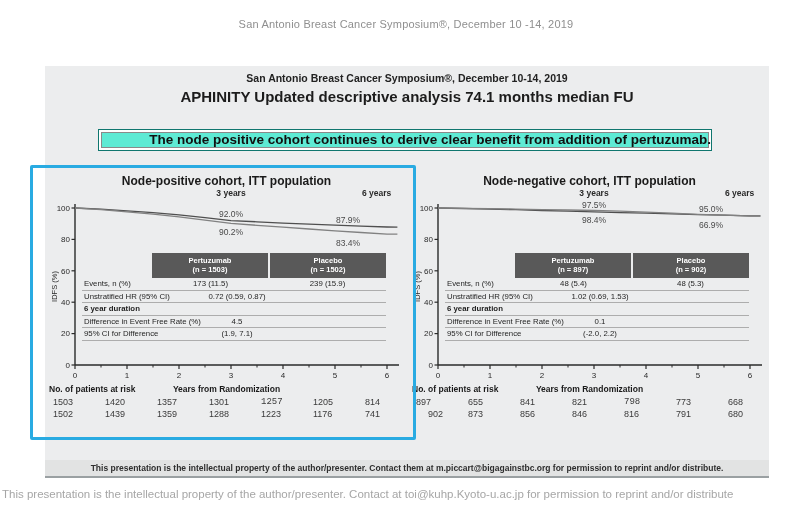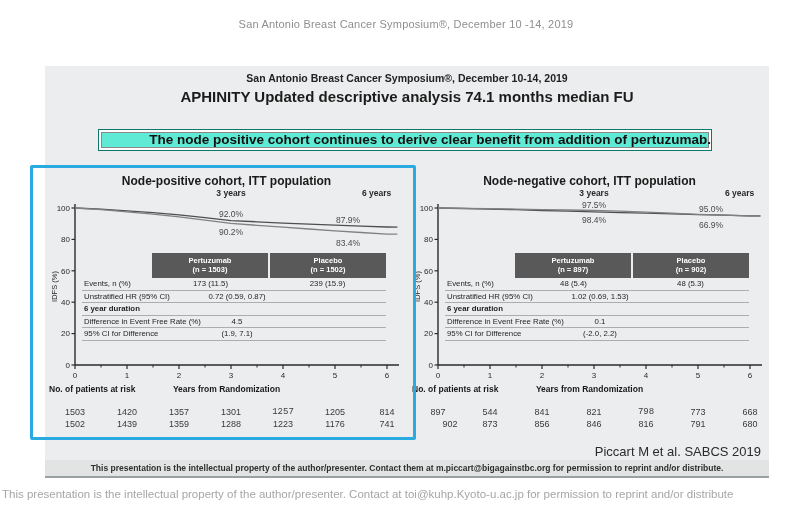--- a/index.html
+++ b/index.html
@@ -34,21 +34,21 @@
         font-size:7.8px;color:#1f1f1f;}
   .srow .lbl{position:absolute;left:2px;top:1px;white-space:nowrap;}
   .srow .v1{position:absolute;left:70px;width:117px;top:1px;text-align:center;}
   .srow .v2{position:absolute;left:187px;width:117px;top:1px;text-align:center;}
   .srow .vspan{position:absolute;left:70px;width:170px;top:1px;text-align:center;}
   .bold{font-weight:bold;}
   .risk-label{position:absolute;top:216px;left:0px;font-size:8.5px;font-weight:bold;color:#1a1a1a;}
   .x-label{position:absolute;top:216px;left:0;width:100%;text-align:center;
            font-size:8.5px;font-weight:bold;color:#1a1a1a;}
   .risk-row{position:absolute;left:0;width:100%;height:12px;}
-  .risk-num{position:absolute;width:44px;text-align:center;font-size:9px;color:#3a3a3a;margin-top:10px;}
+  .risk-num{position:absolute;width:44px;font-size:9px;color:#3a3a3a;}
   .highlight-box{position:absolute;left:30px;top:165px;width:380px;height:269px;
                  border:3px solid #29abe2;border-radius:2px;pointer-events:none;}
   .credit{position:absolute;top:378px;right:8px;font-size:13px;color:#2b2b2b;}
   .footer-strip{position:absolute;top:394px;left:0;width:100%;height:16px;line-height:16px;
                 background:#e2e3e3;border-bottom:2px solid #9aa0a2;text-align:center;
                 font-size:8.5px;font-weight:bold;color:#2e2e2e;}
   .bottom-caption{position:absolute;top:488px;left:2px;width:808px;
                   font-size:11.5px;color:#a6a6a6;}
 </style>
 </head>
@@ -239,38 +239,37 @@
           </div>
           <div class="srow">
             <div class="lbl">95% CI for Difference</div>
             <div class="vspan">(-2.0, 2.2)</div>
           </div>
         </div>
         <div class="risk-label">No. of patients at risk</div>
         <div class="x-label">Years from Randomization</div>
         <div class="risk-row" style="top: 229px;">
           <div class="risk-num" style="left: 4px;">897</div>
-          <div class="risk-num" style="left: 56px;">544</div>
+          <div class="risk-num" style="left: 56px;">655</div>
           <div class="risk-num" style="left: 108px;">841</div>
           <div class="risk-num" style="left: 160px;">821</div>
           <div class="risk-num" style="left: 212px; font-family: Liberation Mono, monospace;">798</div>
           <div class="risk-num" style="left: 264px;">773</div>
           <div class="risk-num" style="left: 316px;">668</div>
         </div>
         <div class="risk-row" style="top: 241px;">
           <div class="risk-num" style="left: 16px;">902</div>
           <div class="risk-num" style="left: 56px;">873</div>
           <div class="risk-num" style="left: 108px;">856</div>
           <div class="risk-num" style="left: 160px;">846</div>
           <div class="risk-num" style="left: 212px;">816</div>
           <div class="risk-num" style="left: 264px;">791</div>
           <div class="risk-num" style="left: 316px;">680</div>
         </div>
       </div>
 
-    <div class="credit">Piccart M et al. SABCS 2019</div>
     <div class="footer-strip">This presentation is the intellectual property of the author/presenter. Contact them at m.piccart@bigagainstbc.org for permission to reprint and/or distribute.</div>
   </div>
 
   <div class="highlight-box" style="border-color: rgb(41, 171, 226);"></div>
 
   <div class="bottom-caption">This presentation is the intellectual property of the author/presenter. Contact at toi@kuhp.Kyoto-u.ac.jp  for permission to reprint and/or distribute</div>
 </div>
 
 </body></html>

